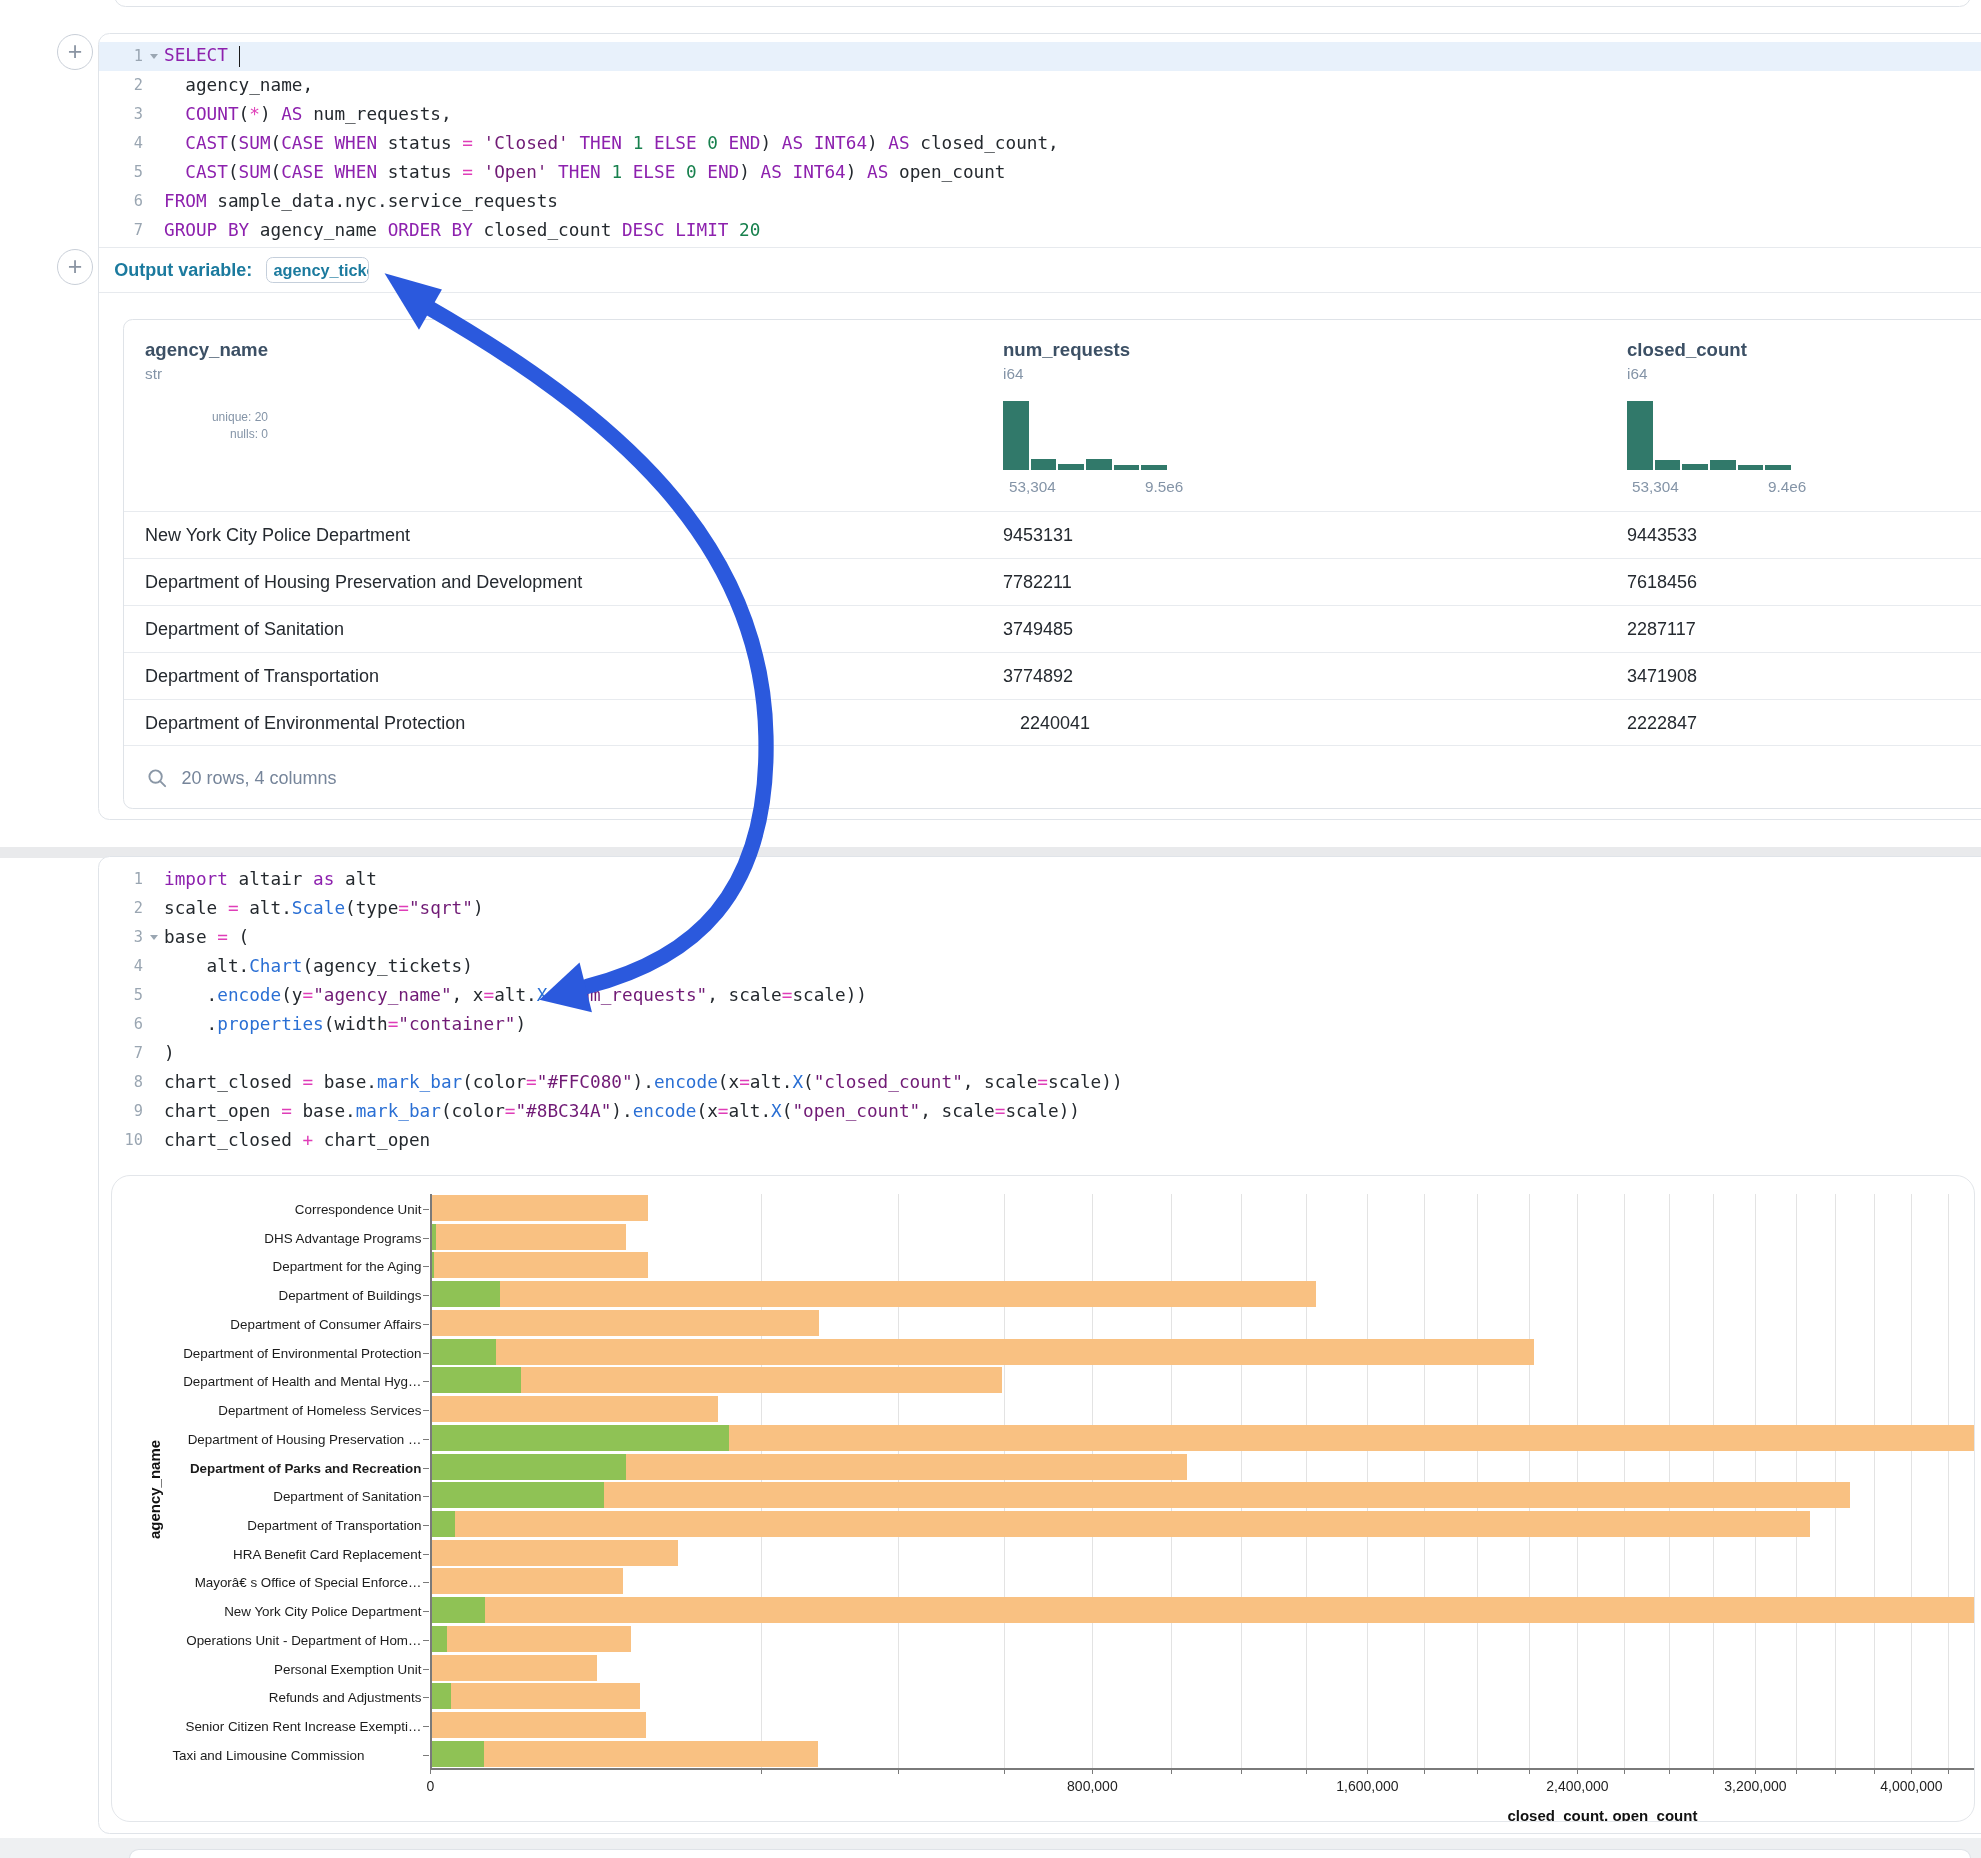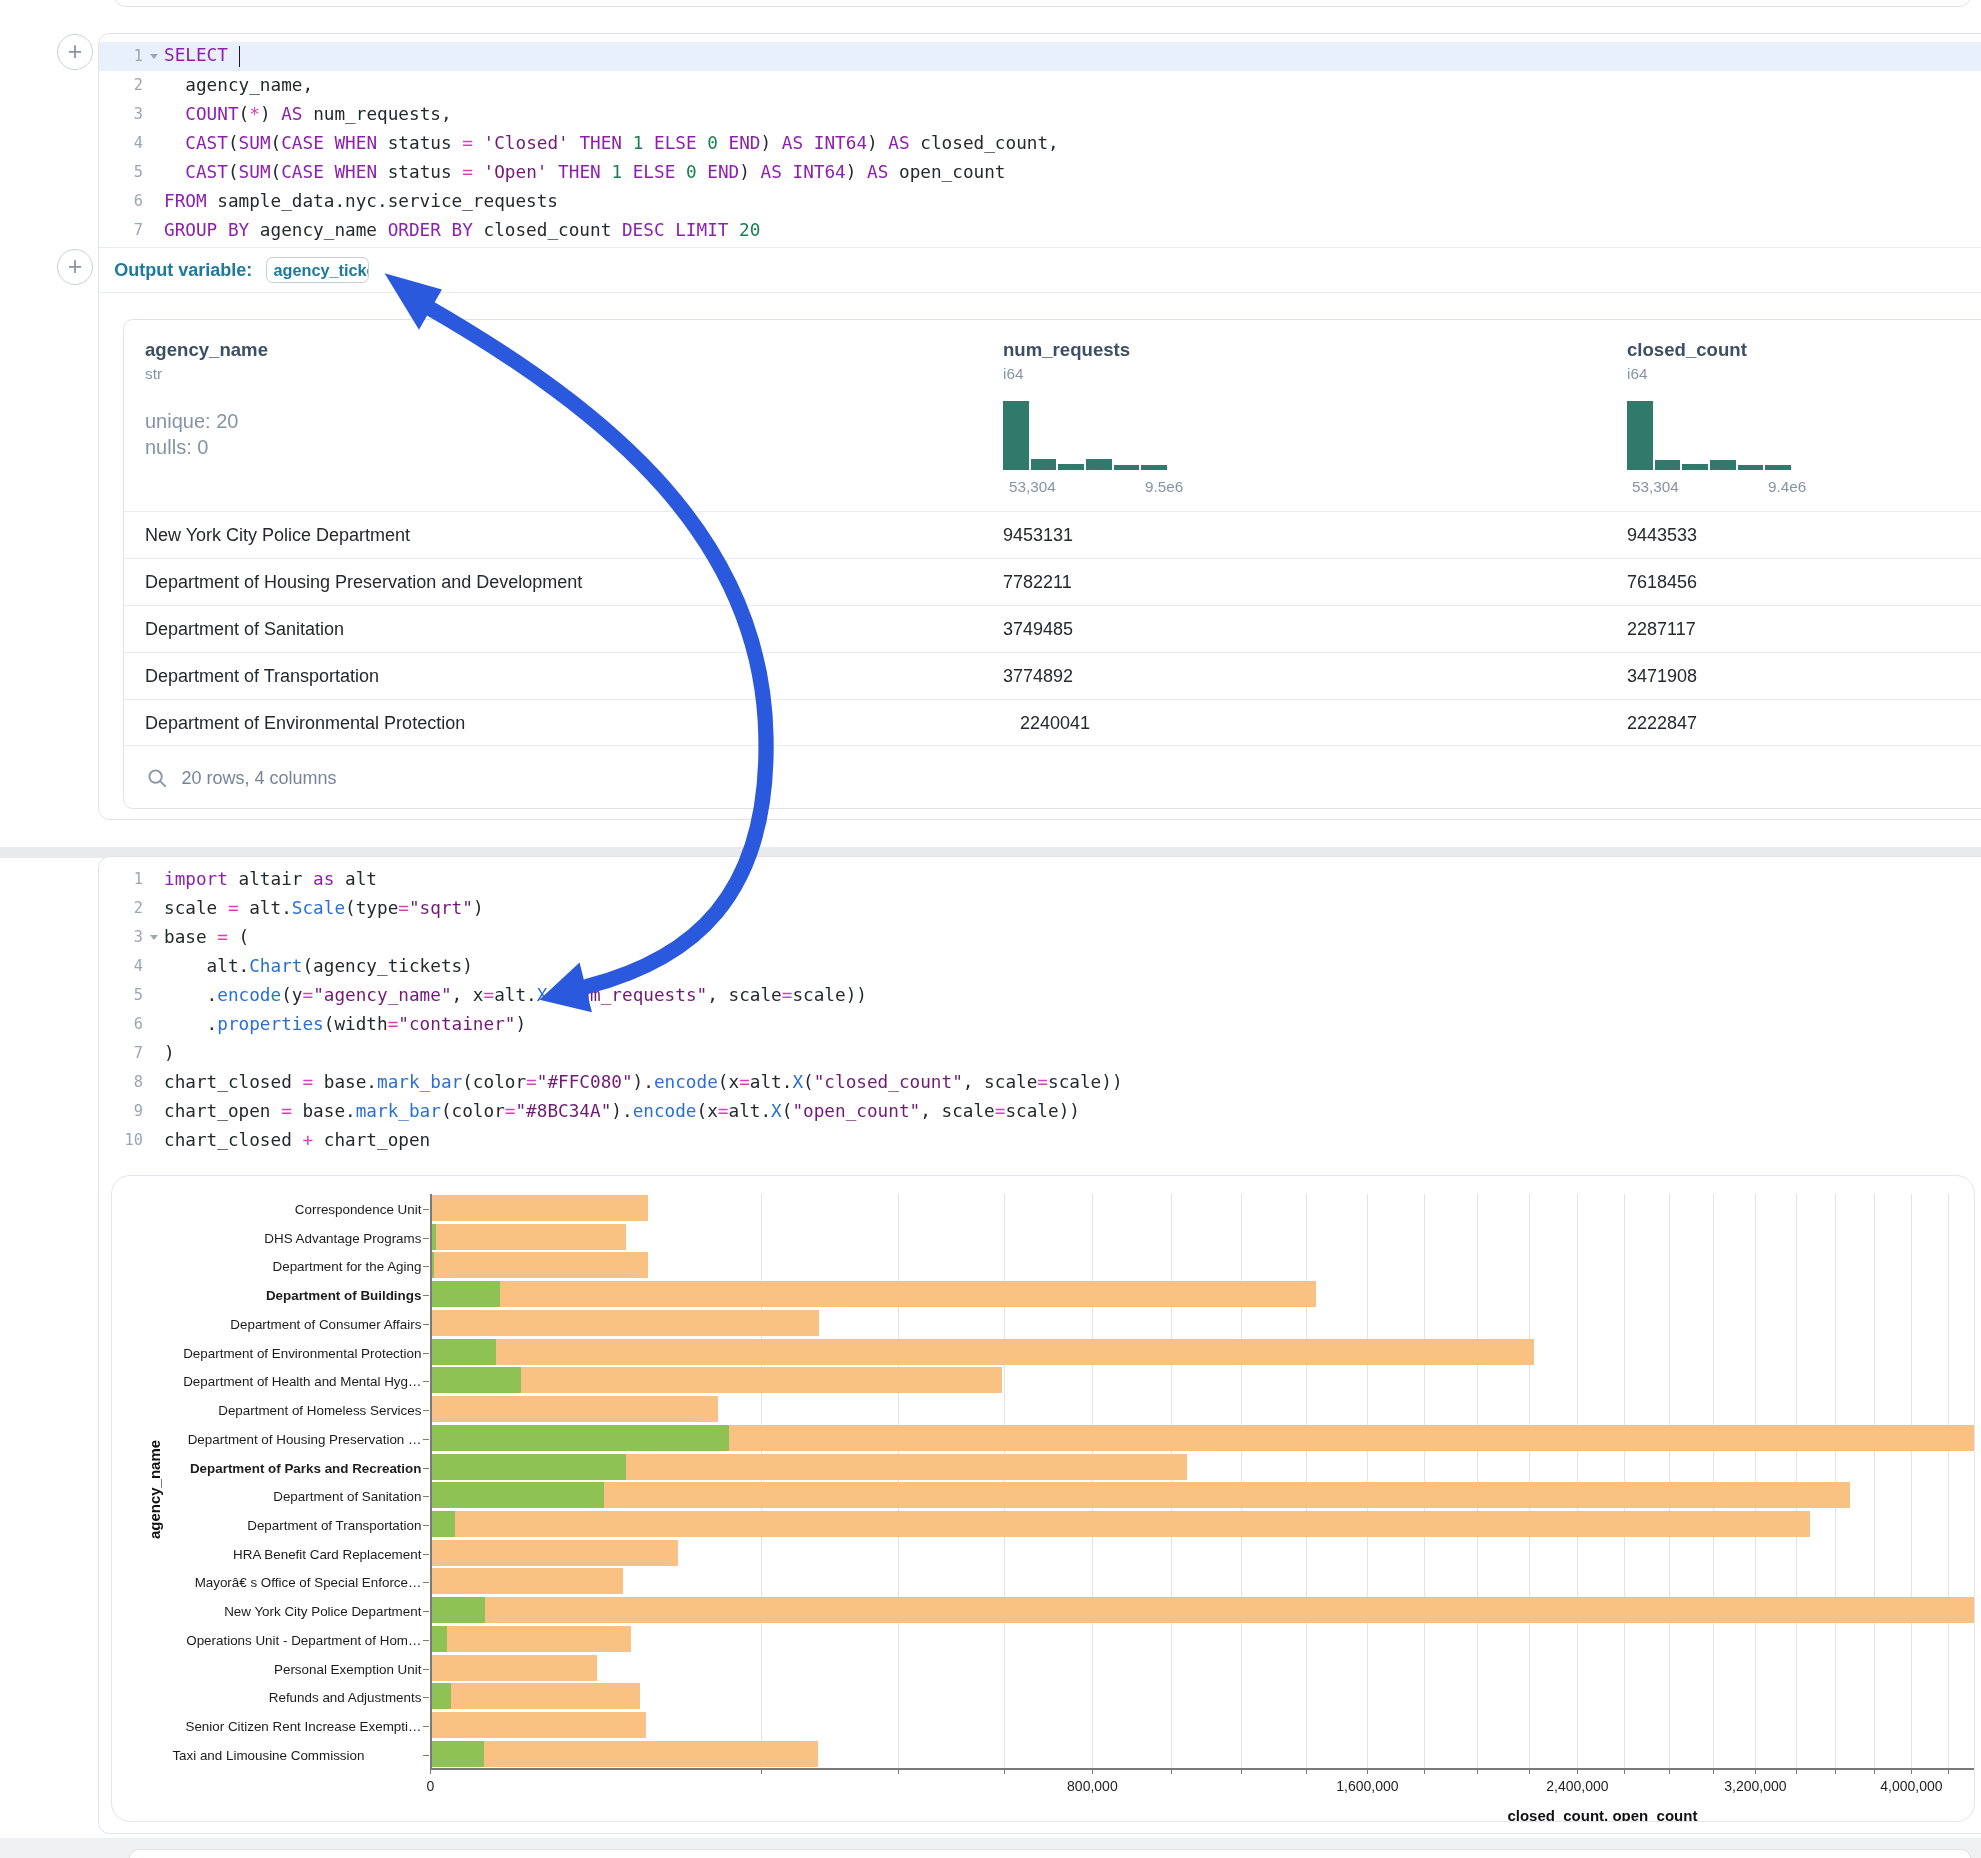--- a/index.html
+++ b/index.html
@@ -46,21 +46,21 @@
   .outvar-label { color:#1b7a9e; font-weight:bold; font-size:18px; }
   .outvar-pill { margin-left:13.4px; border:1.4px solid #c5cfdb; border-radius:6.7px; background:#fff;
     color:#1b7a9e; font-weight:bold; font-size:16.3px; padding:2.9px 6.7px;
     width:103px; overflow:hidden; white-space:nowrap; }
 
   
   #table-card { position:absolute; left:24px; top:285px; width:1871px; height:490px;
     border:1.4px solid #dfe3e8; border-radius:9.6px; background:#fff; overflow:hidden; }
   .th-name { font-weight:bold; font-size:18.6px; color:#3c5065; }
   .th-type { font-size:15.3px; color:#8494a7; margin-top:3.8px; }
-  .th-stat { font-size:20px; color:#8494a7; }
+  .th-stat { font-size:12px; color:#8494a7;text-align:right; }
   .hist { position:absolute; display:flex; align-items:flex-end; height:69px; width:164px; gap:1.9px; }
   .hist .hbar { flex:1; background:#31796a; }
   .hist-lab { position:absolute; font-size:15.3px; color:#8494a7; }
   .trow { position:absolute; left:0; width:100%; height:47px; border-top:1px solid #e8ebef;
           font-size:18px; color:#24292f; }
   .trow span { position:absolute; top:50%; transform:translateY(-50%); white-space:nowrap; }
   .tfoot { position:absolute; left:0; top:425px; width:100%; height:65px; border-top:1px solid #e8ebef;
     display:flex; align-items:center; padding-left:23px; color:#76859a; font-size:18px; }
 
   
@@ -254,21 +254,21 @@
         </div>
         <div class="bar-row" style="left: 0px; top: 57px; width: 100%; height: 29px;">
           <div class="bar" style="left: 0px; width: 218px; background: rgb(249, 193, 130);"></div>
           <div class="bar" style="left: 0px; width: 4px; background: rgb(143, 194, 85);"></div>
           <div class="ylab" style="left: -315px;">Department for the Aging</div>
           <div class="ytick" style="left: -7.6px;"></div>
         </div>
         <div class="bar-row" style="left: 0px; top: 86px; width: 100%; height: 29px;">
           <div class="bar" style="left: 0px; width: 886px; background: rgb(249, 193, 130);"></div>
           <div class="bar" style="left: 0px; width: 70px; background: rgb(143, 194, 85);"></div>
-          <div class="ylab" style="left: -315px; font-weight: bold;">Department of Buildings</div>
+          <div class="ylab" style="left: -315px;">Department of Buildings</div>
           <div class="ytick" style="left: -7.6px;"></div>
         </div>
         <div class="bar-row" style="left: 0px; top: 115px; width: 100%; height: 29px;">
           <div class="bar" style="left: 0px; width: 389px; background: rgb(249, 193, 130);"></div>
           <div class="ylab" style="left: -315px;">Department of Consumer Affairs</div>
           <div class="ytick" style="left: -7.6px;"></div>
         </div>
         <div class="bar-row" style="left: 0px; top: 144px; width: 100%; height: 29px;">
           <div class="bar" style="left: 0px; width: 1104px; background: rgb(249, 193, 130);"></div>
           <div class="bar" style="left: 0px; width: 66px; background: rgb(143, 194, 85);"></div>

